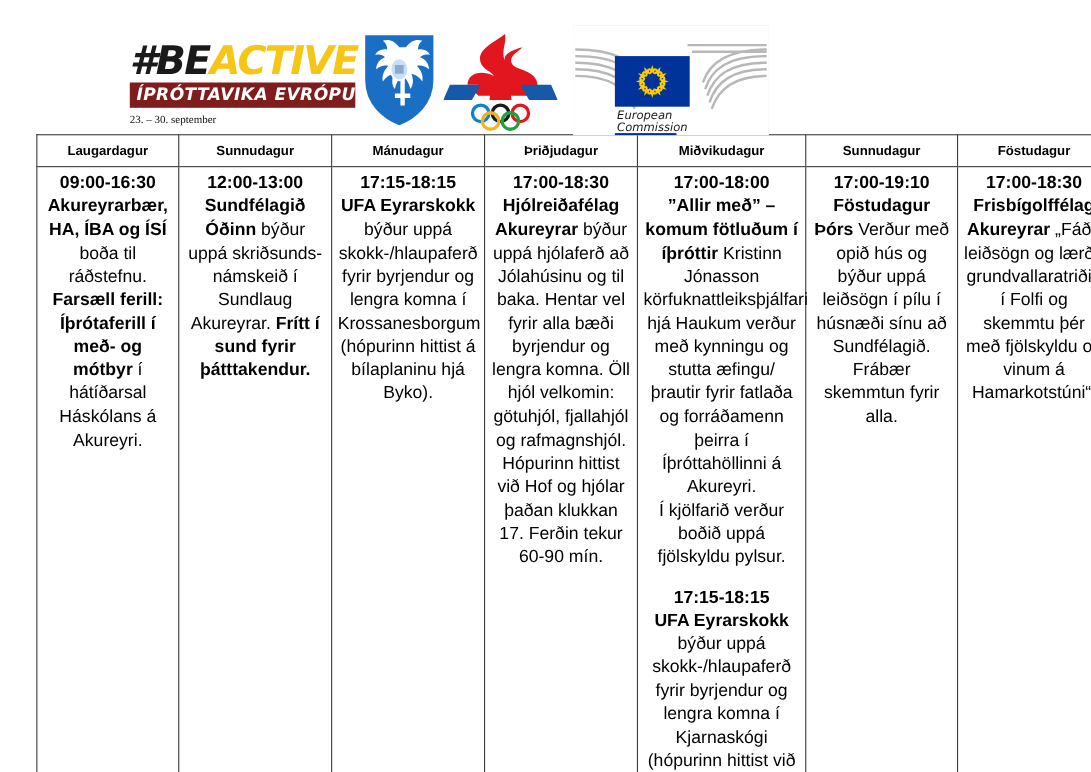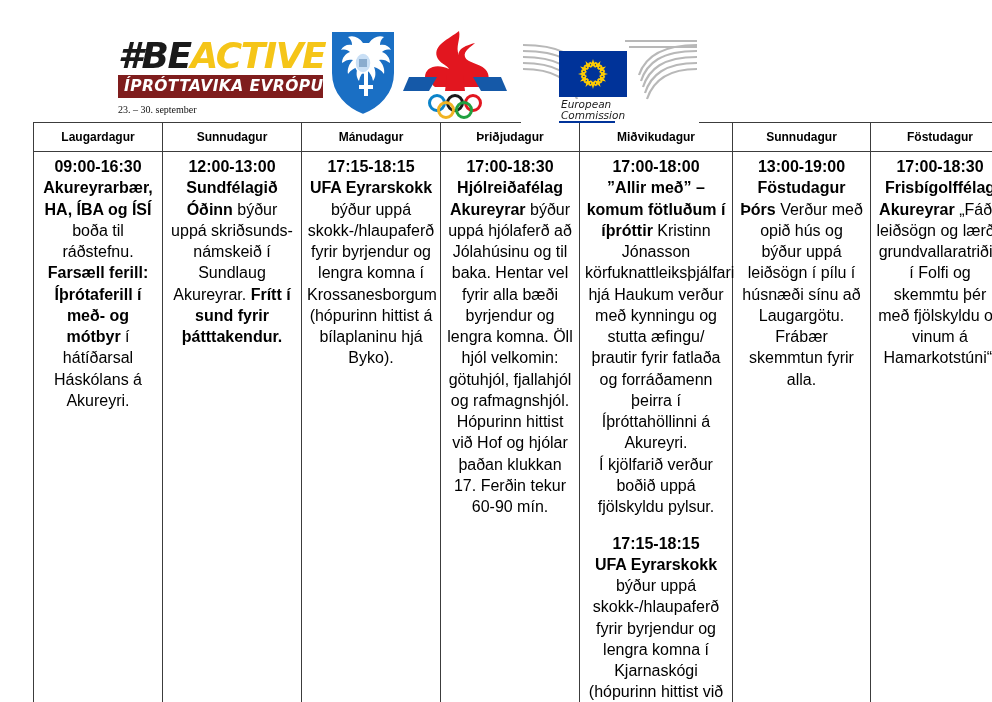--- a/index.html
+++ b/index.html
@@ -247,21 +247,21 @@
             <div class="blk"><span class="b">17:15-18:15</span><br><span class="b">UFA Eyrarskokk </span><span>býður uppá skokk-/hlaupaferð fyrir byrjendur og lengra komna í Krossanesborgum (hópurinn hittist á bílaplaninu hjá Byko).</span></div>
           </td>
         <td class="col-4">
             <div class="blk"><span class="b">17:00-18:30</span><br><span class="b">Hjólreiðafélag Akureyrar </span><span>býður uppá hjólaferð að Jólahúsinu og til baka. Hentar vel fyrir alla bæði byrjendur og lengra komna. Öll hjól velkomin: götuhjól, fjallahjól og rafmagnshjól. Hópurinn hittist við Hof og hjólar þaðan klukkan 17. Ferðin tekur 60-90 mín.</span></div>
           </td>
         <td class="col-5">
             <div class="blk"><span class="b">17:00-18:00</span><br><span class="b">”Allir með” – komum fötluðum í íþróttir </span><span>Kristinn Jónasson körfuknattleiksþjálfari hjá Haukum verður með kynningu og stutta æfingu/þrautir fyrir fatlaða og forráðamenn þeirra í Íþróttahöllinni á Akureyri.</span><br><span>Í kjölfarið verður boðið uppá fjölskyldu pylsur.</span></div>
             <div class="blk"><span class="b">17:15-18:15</span><br><span class="b">UFA Eyrarskokk </span><span>býður uppá skokk-/hlaupaferð fyrir byrjendur og lengra komna í Kjarnaskógi (hópurinn hittist við Kjarnakot).</span></div>
           </td>
         <td class="col-6">
-            <div class="blk"><span class="b">13:00-19:00</span><br><span class="b">Föstudagur Þórs </span><span>Verður með opið hús og býður uppá leiðsögn í pílu í húsnæði sínu að Laugargötu. Frábær skemmtun fyrir alla.</span></div>
+            <div class="blk"><span class="b">17:00-19:10</span><br><span class="b">Föstudagur Þórs </span><span>Verður með opið hús og býður uppá leiðsögn í pílu í húsnæði sínu að Sundfélagið. Frábær skemmtun fyrir alla.</span></div>
           </td>
         <td class="col-7">
             <div class="blk"><span class="b">17:00-18:30</span><br><span class="b">Frisbígolffélag Akureyrar </span><span>„Fáðu leiðsögn og lærðu grundvallaratriðin í Folfi og skemmtu þér með fjölskyldu og vinum á Hamarkotstúni“.</span></div>
           </td>
       </tr>
     </tbody>
   </table>
 </div>
 
 </body></html>

